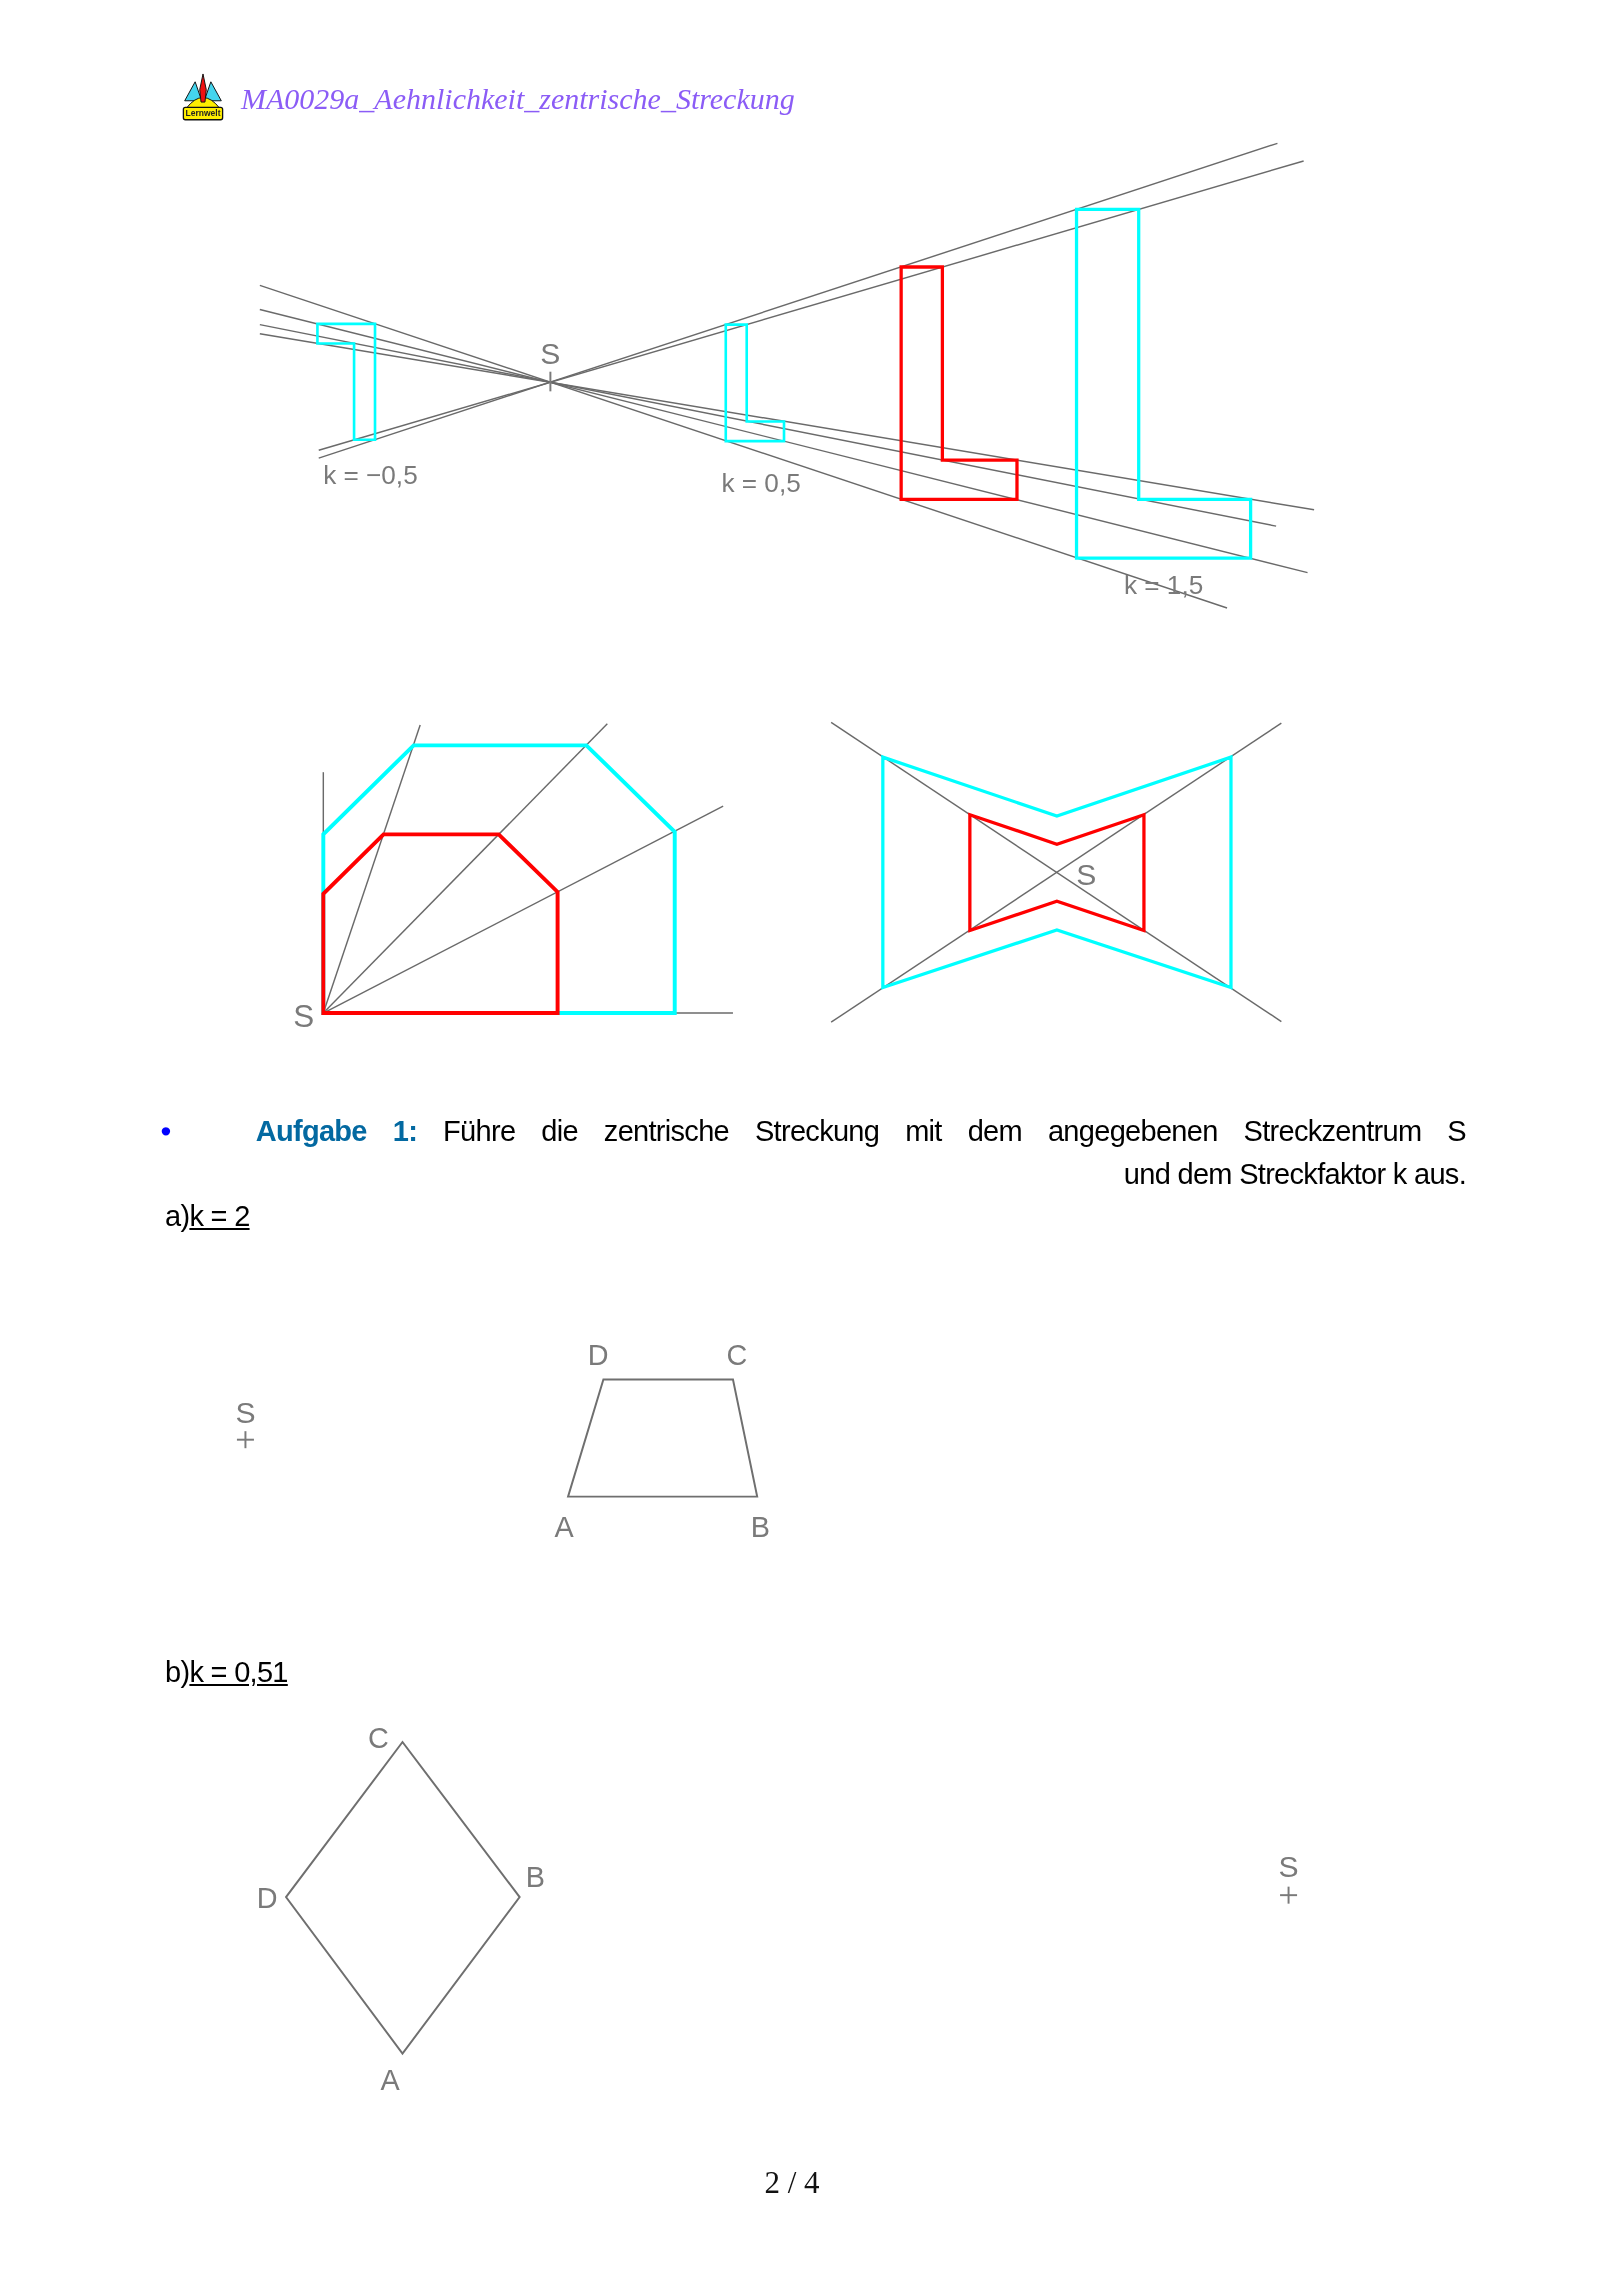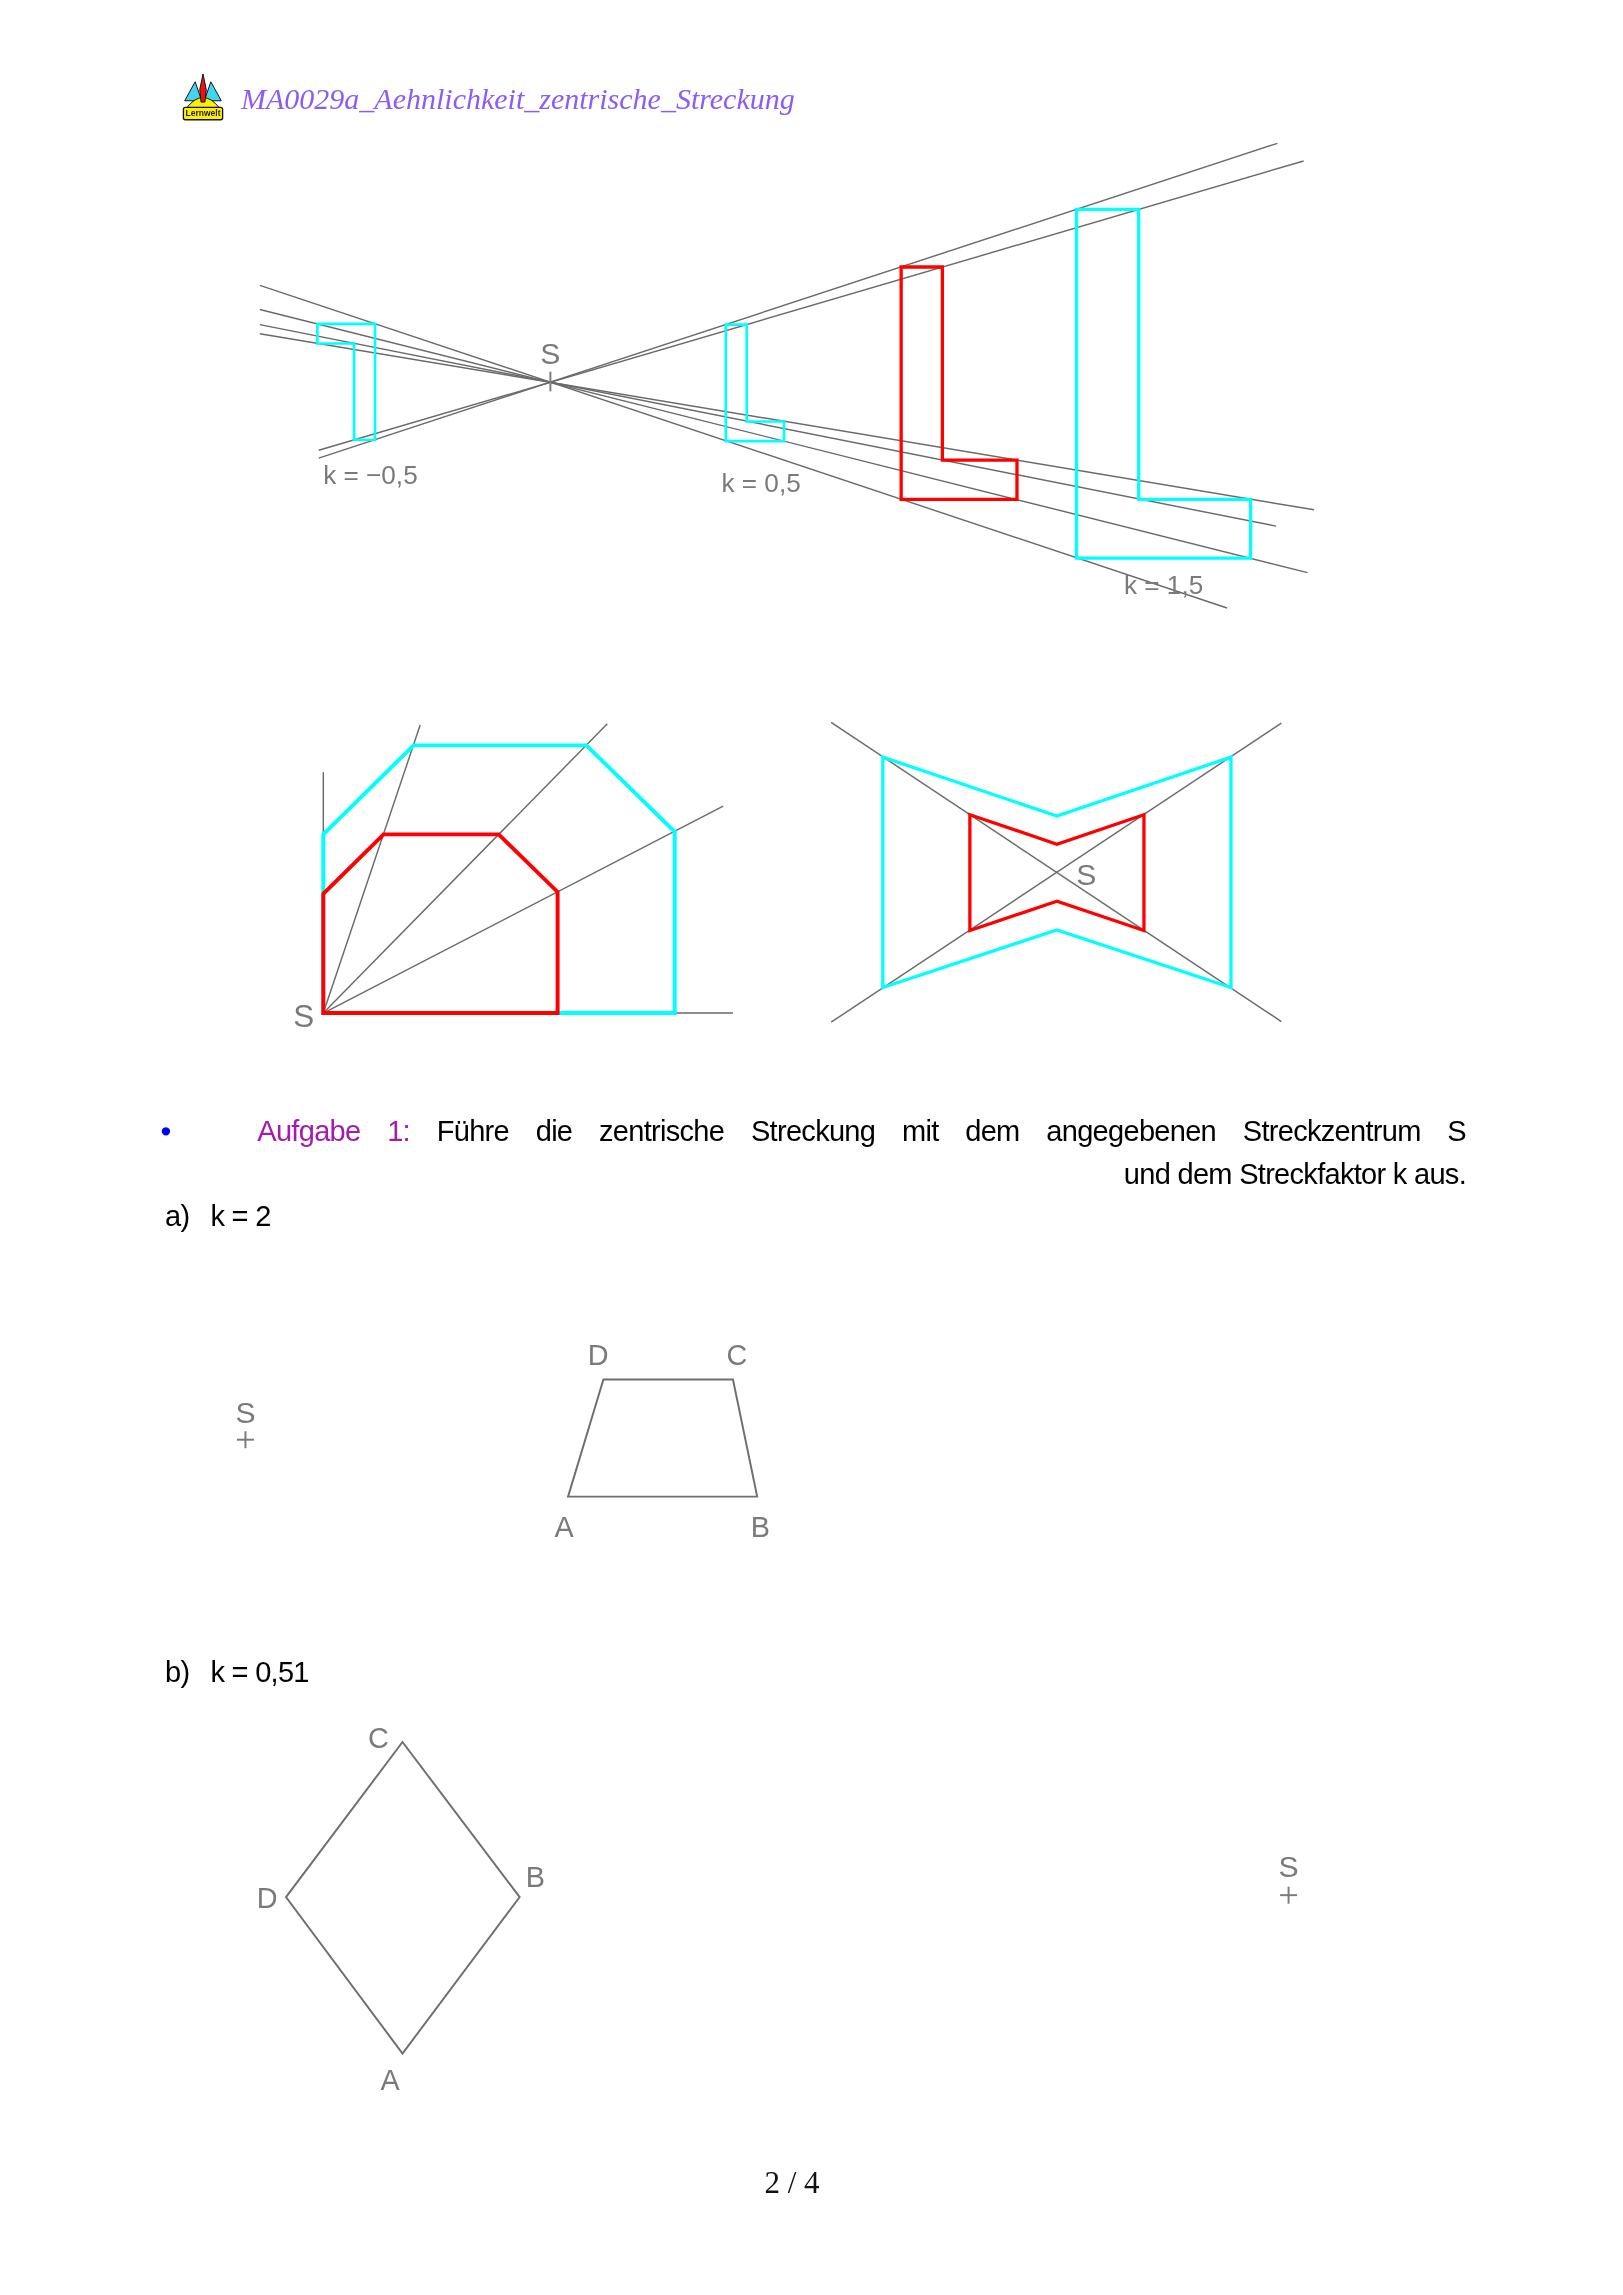--- a/index.html
+++ b/index.html
@@ -11,23 +11,23 @@
   .abs{position:absolute;}
   .title{
     font-family:"Liberation Serif", serif; font-style:italic;
     font-size:30px; color:#8b5cf6; white-space:nowrap;
   }
   .bodytext{font-size:29px; letter-spacing:-0.7px; line-height:42px; white-space:nowrap;}
   .taskblock{font-size:29px; letter-spacing:-0.7px; line-height:43px; width:1306px;}
   .task-line1{text-align:justify; text-align-last:justify;}
   .task-line2{text-align:right; white-space:nowrap;}
   .bullet{color:#0000ff; font-size:19.6px; vertical-align:3.9px;}
-  .blue{color:#a21caf; font-weight:normal;margin-left:40px;}
+  .blue{color:#0369a1; font-weight:bold;margin-left:40px;}
   .item-label{font-size:29px; letter-spacing:-0.7px; white-space:nowrap;}
-  .item-label .factor{margin-left:21px;}
+  .item-label .factor{text-decoration:underline;}
   .footer{
     font-family:"Liberation Serif", serif; font-size:31px; color:#111;
     transform:translateX(-50%); white-space:nowrap;
   }
   .logo{position:absolute; left:178px; top:72px; width:50px; height:51px;}
 </style>
 </head>
 <body>
 
 <div class="page">

